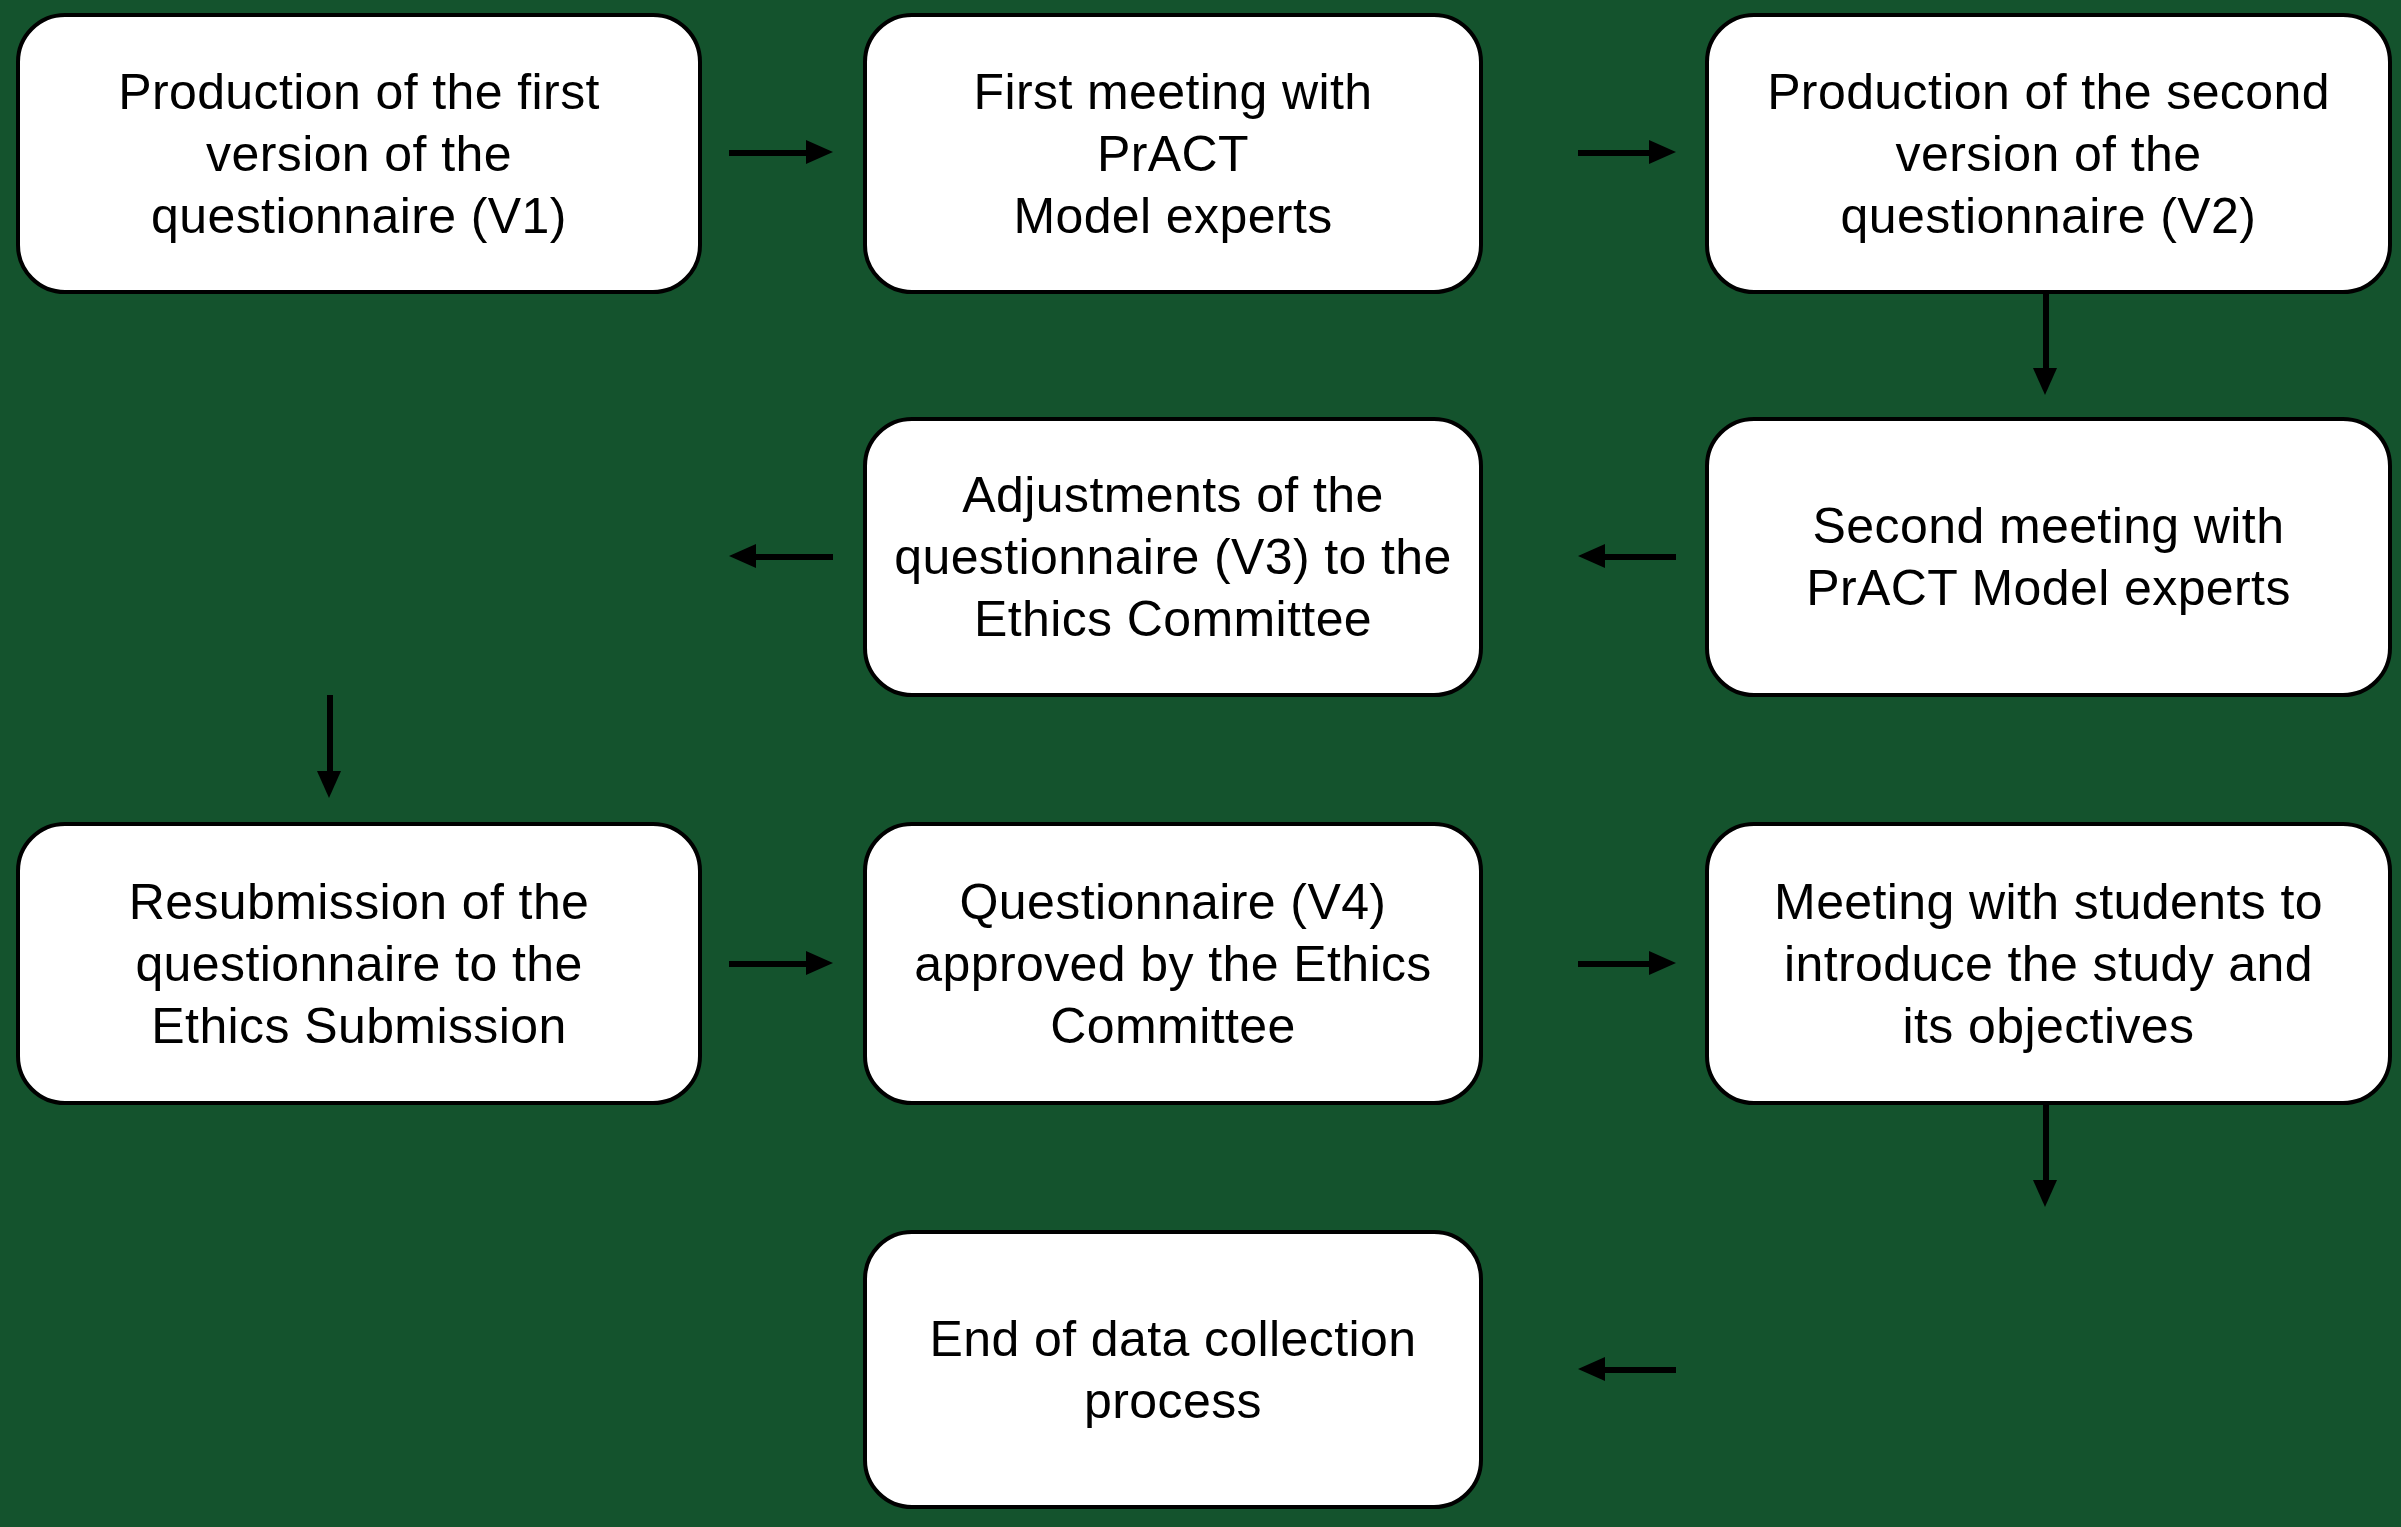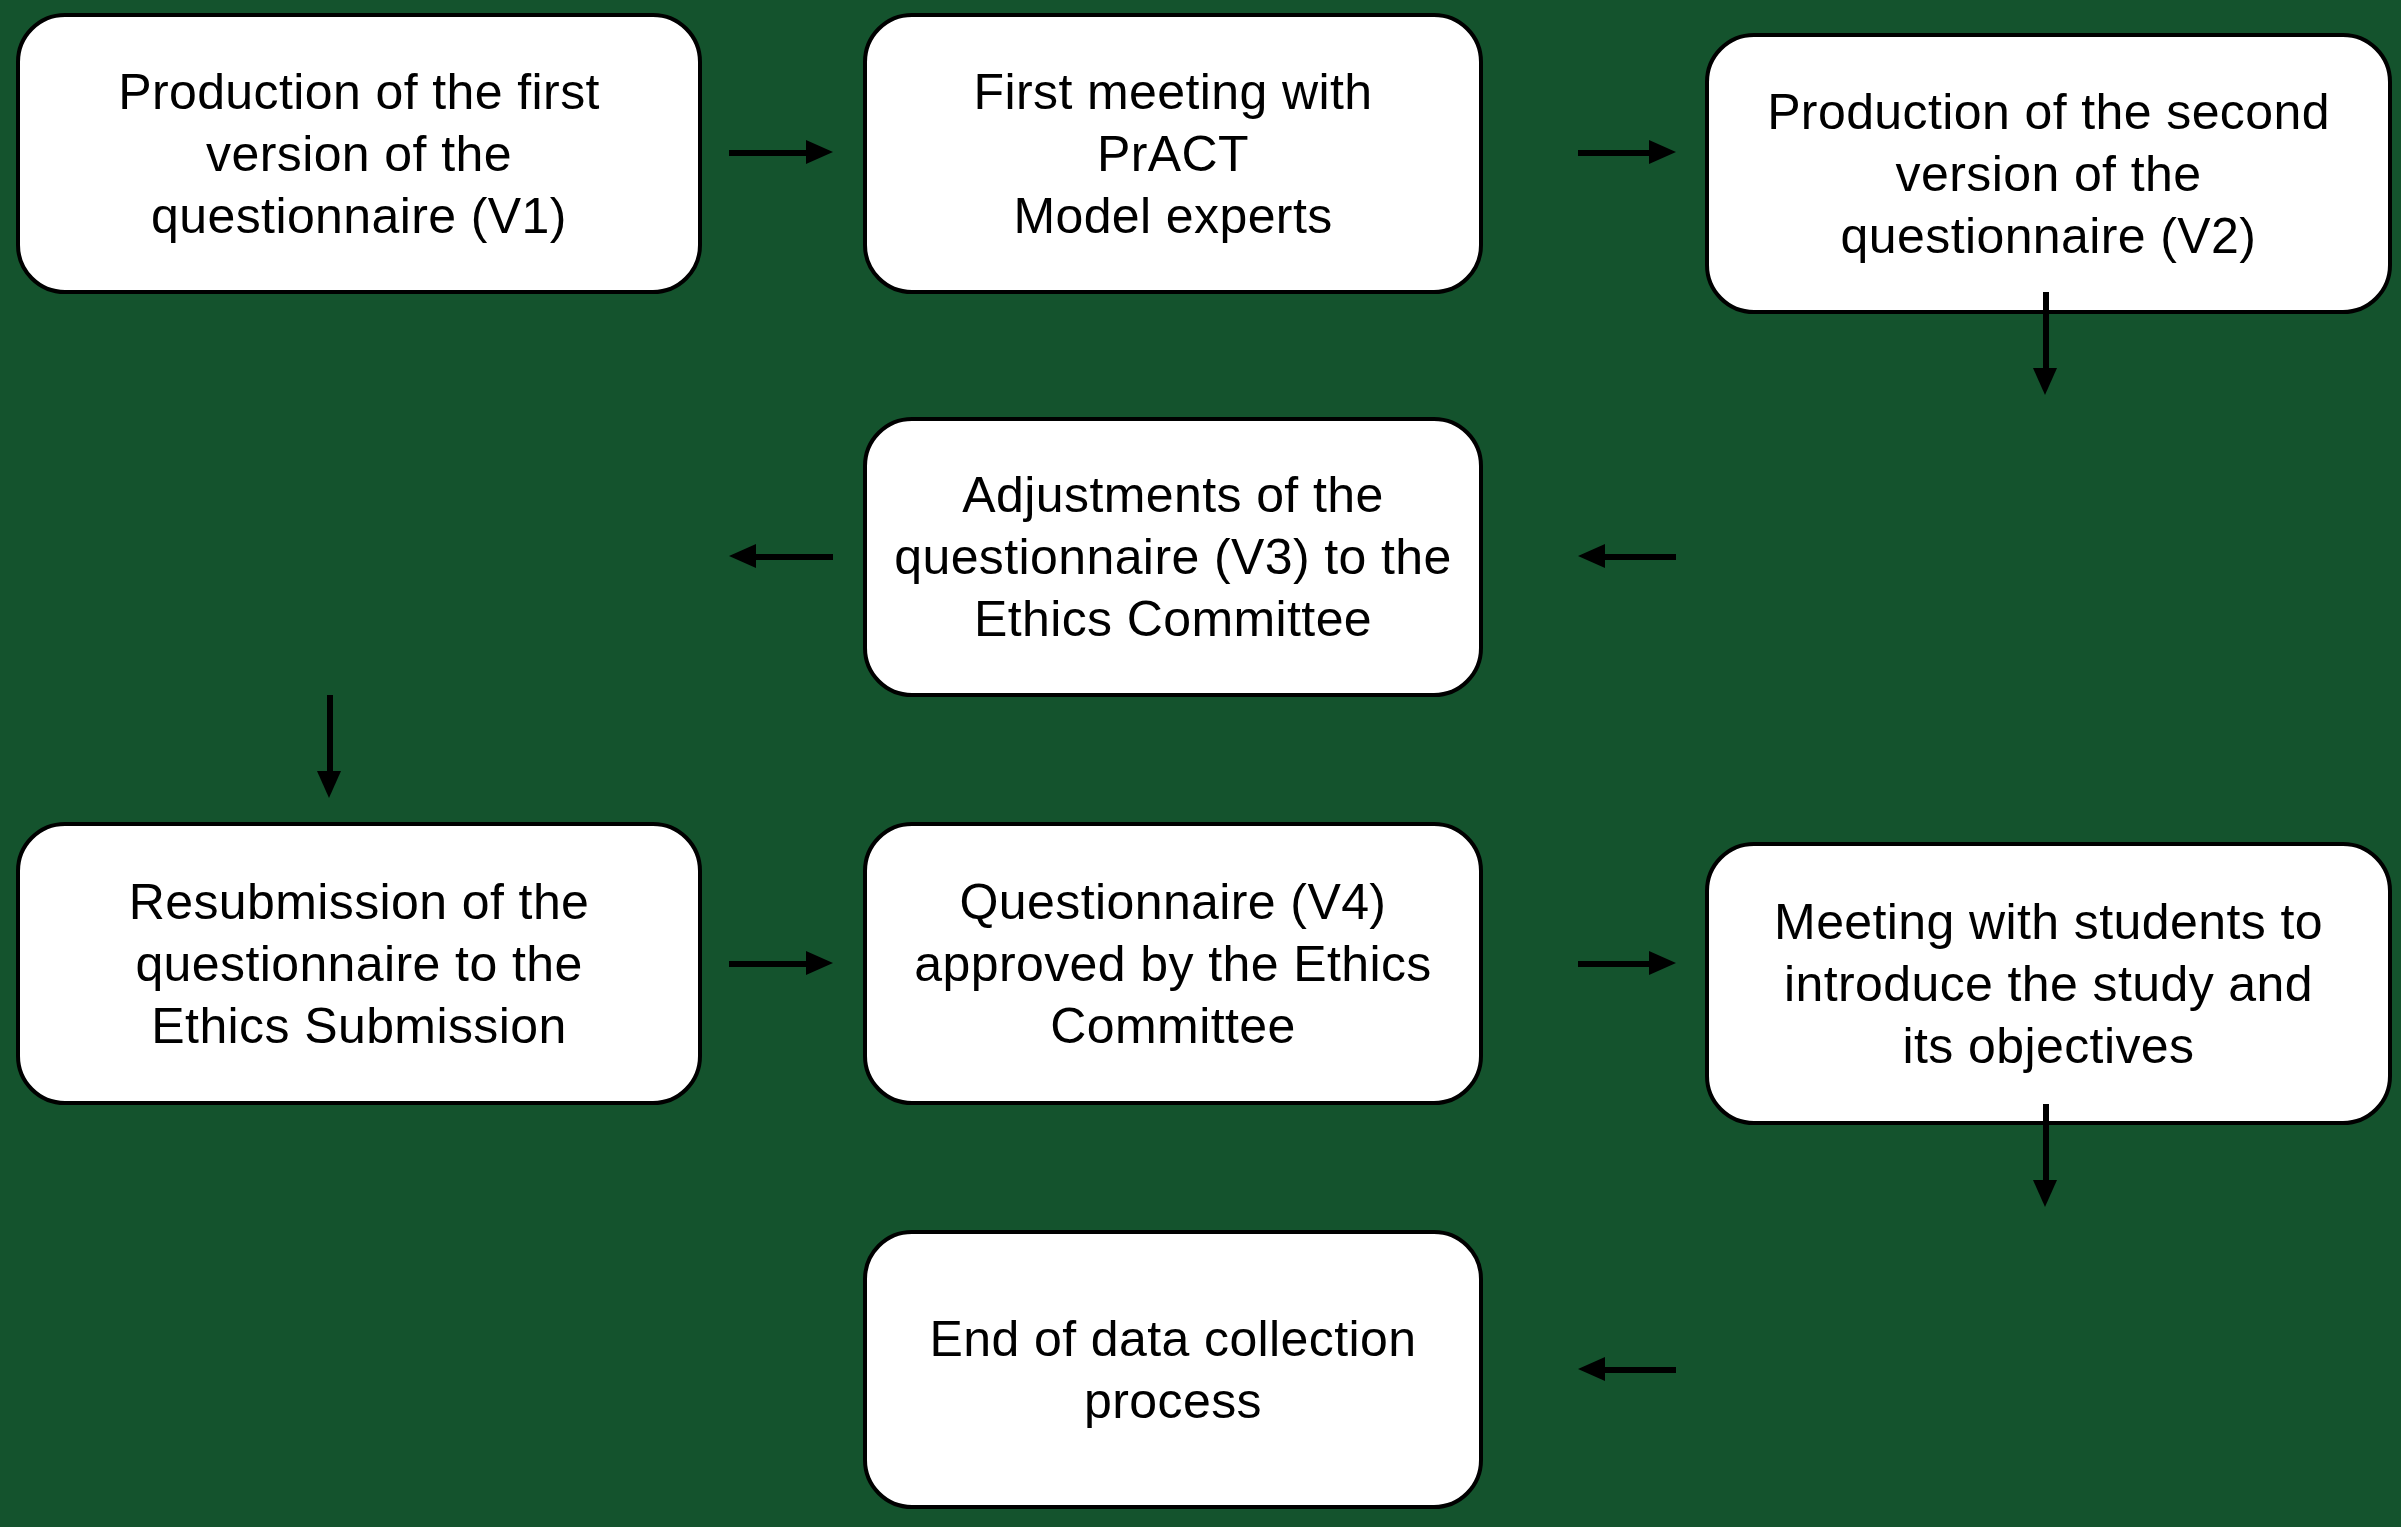--- a/index.html
+++ b/index.html
@@ -62,21 +62,21 @@
     border-right: 12.5px solid transparent;
   }
 
   
   .r1 { top: 13.4px;   height: 281px; }
   .r2 { top: 417px;  height: 280px; }
   .r3 { top: 822px;  height: 283px; }
   .r4 { top: 1230px; height: 279px; }
   .c1 { left: 16px;   width: 686px; }
   .c2 { left: 863px;  width: 620px; }
-  .c3 { left: 1705px; width: 687px; margin-top: 20px; }
+  .c3 { left: 1705px; width: 687px; }
 </style>
 </head>
 <body>
 
 <div class="canvas">
 
   <div class="box r1 c1">
     <span class="box-label">Production of the first
 version of the
 questionnaire (V1)</span>
@@ -88,20 +88,24 @@
   <div class="box r1 c3">
     <span class="box-label">Production of the second
 version of the
 questionnaire (V2)</span>
   </div>
 
   <div class="box r2 c2">
     <span class="box-label">Adjustments of the
 questionnaire (V3) to the
 Ethics Committee</span>
+  </div>
+  <div class="box r2 c3">
+    <span class="box-label">Second meeting with
+PrACT Model experts</span>
   </div>
 
   <div class="box r3 c1">
     <span class="box-label">Resubmission of the
 questionnaire to the
 Ethics Submission</span>
   </div>
   <div class="box r3 c2">
     <span class="box-label">Questionnaire (V4)
 approved by the Ethics

